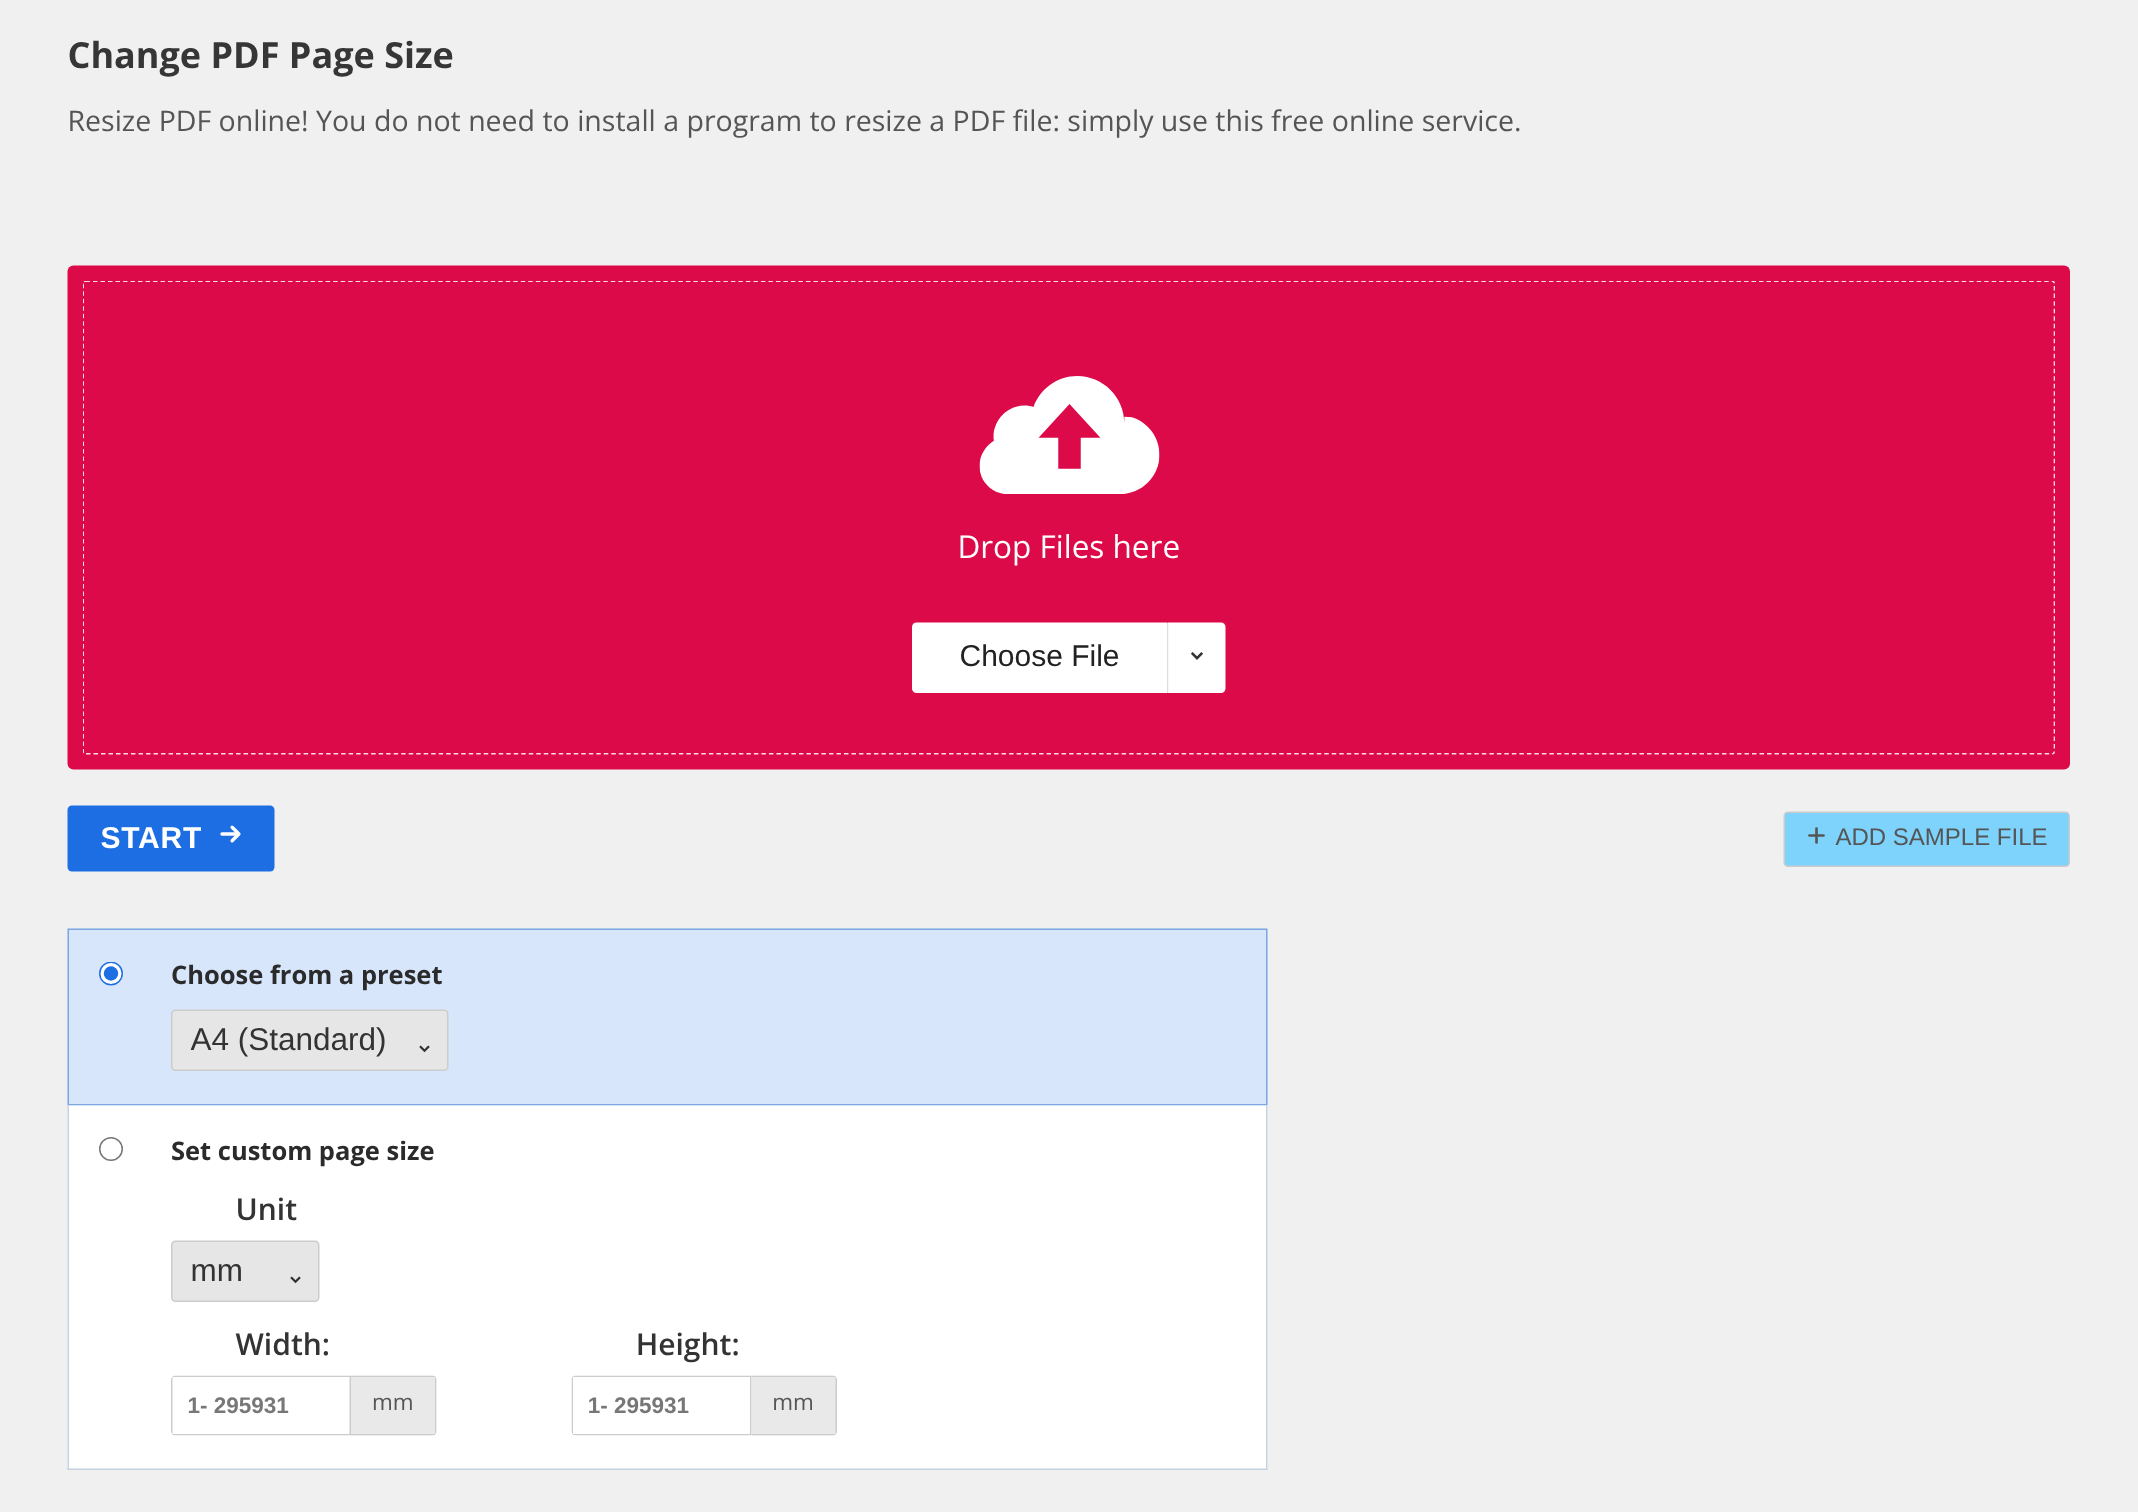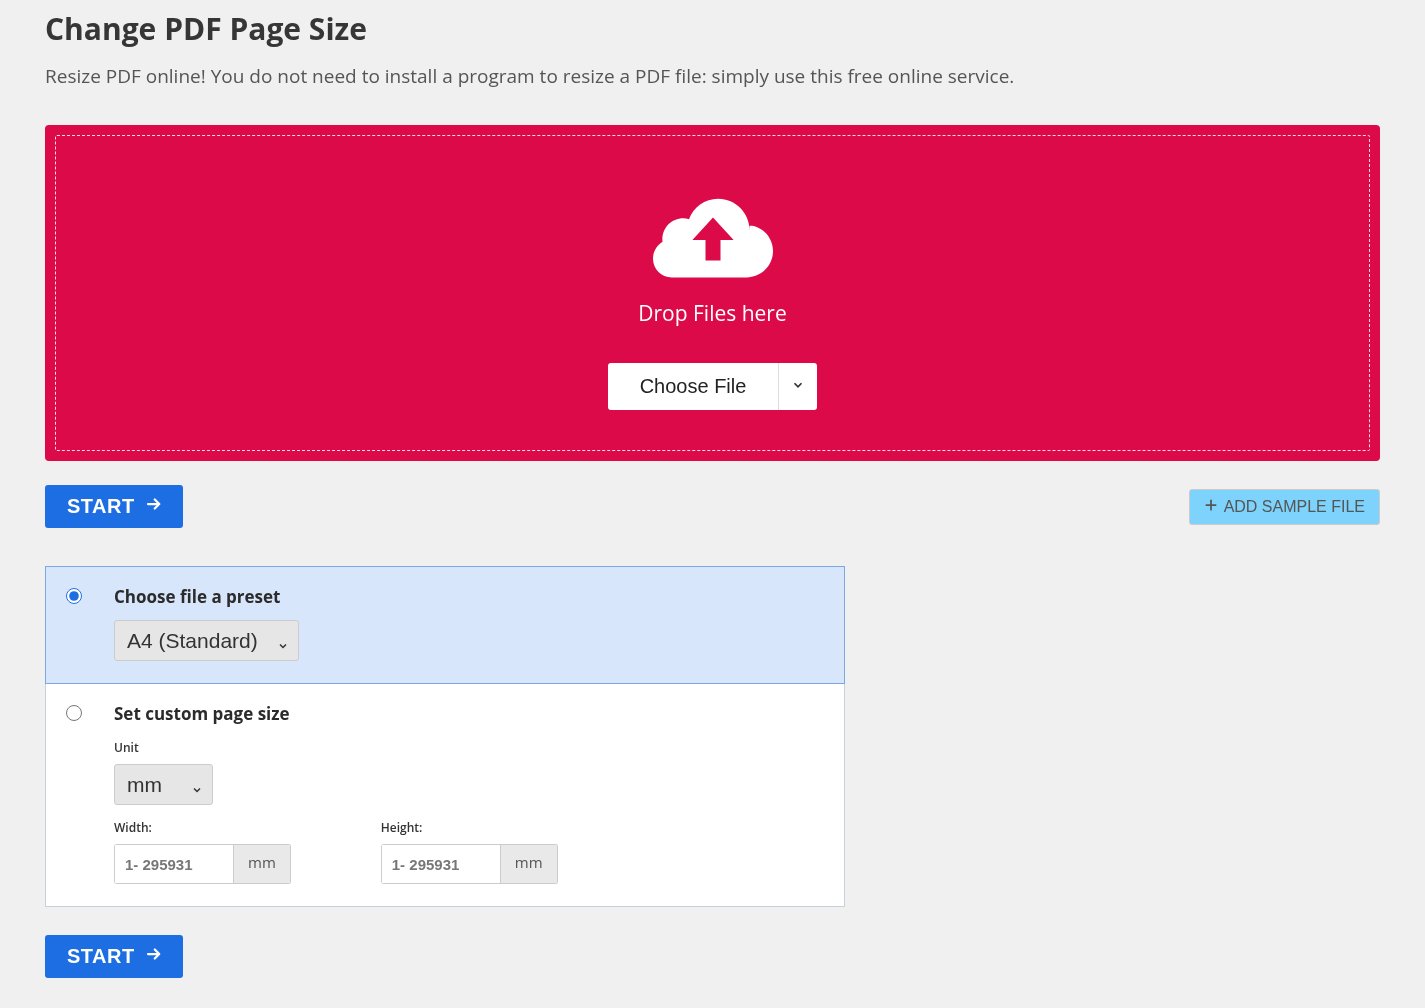--- a/index.html
+++ b/index.html
@@ -9,35 +9,36 @@
 }
 body {
   font-family: "Open Sans", "Segoe UI", -apple-system, Helvetica, Arial, sans-serif;
   background: #f0f0f0;
   color: #2d2d2d;
   width: 1425px;
   min-height: 1008px;
   padding: 0 45px 40px 45px;
 }
 .page-title {
-  font-size: 30px;
+  font-size: 24px;
   font-weight: 700;
   color: #363636;
-  padding-top: 8px;
+  padding-top: 20px;
   padding-bottom: 14px;
 }
 .page-subtitle {
   font-size: 19px;
   color: #555;
   padding-bottom: 36px;
 }
 .dropzone {
   background: #dc0a49;
   border-radius: 4px;
   padding: 10px;
+  margin-top: 48px;
 }
 .dropzone-inner {
   border: 1px dashed rgba(255,255,255,0.85);
   border-radius: 2px;
   padding: 56px 20px 40px 20px;
   display: flex;
   flex-direction: column;
   align-items: center;
 }
 .cloud-icon {
@@ -174,25 +175,26 @@
 .select-wrap .chev {
   position: absolute;
   right: 10px;
   top: 50%;
   transform: translateY(-50%);
   pointer-events: none;
   width: 12px;
   height: 12px;
 }
 .field-label {
-  font-size: 12px;
+  font-size: 20px;
   font-weight: 600;
   color: #333;
   margin-bottom: 8px;
   margin-top: 14px;
+  margin-left: 43px;
 }
 .option-title.sub {
   margin-top: 0;
 }
 .dim-row {
   display: flex;
   gap: 90px;
 }
 .dim-col {
   display: flex;
@@ -277,21 +279,21 @@
   </button>
 </div>
 
 <div class="options-panel">
 
   <label class="option-card selected">
     <span class="radio-wrap">
       <input type="radio" name="sizemode" checked="" style="">
     </span>
     <div class="option-body">
-      <div class="option-title">Choose file a preset</div>
+      <div class="option-title">Choose from a preset</div>
       <span class="select-wrap">
         <select class="select-el">
           <option>A4 (Standard)</option>
         </select>
         <span class="chev">
           <svg viewBox="0 0 24 24" fill="none" stroke="#333" stroke-width="3">
             <polyline points="6 9 12 15 18 9"></polyline>
           </svg>
         </span>
       </span>

